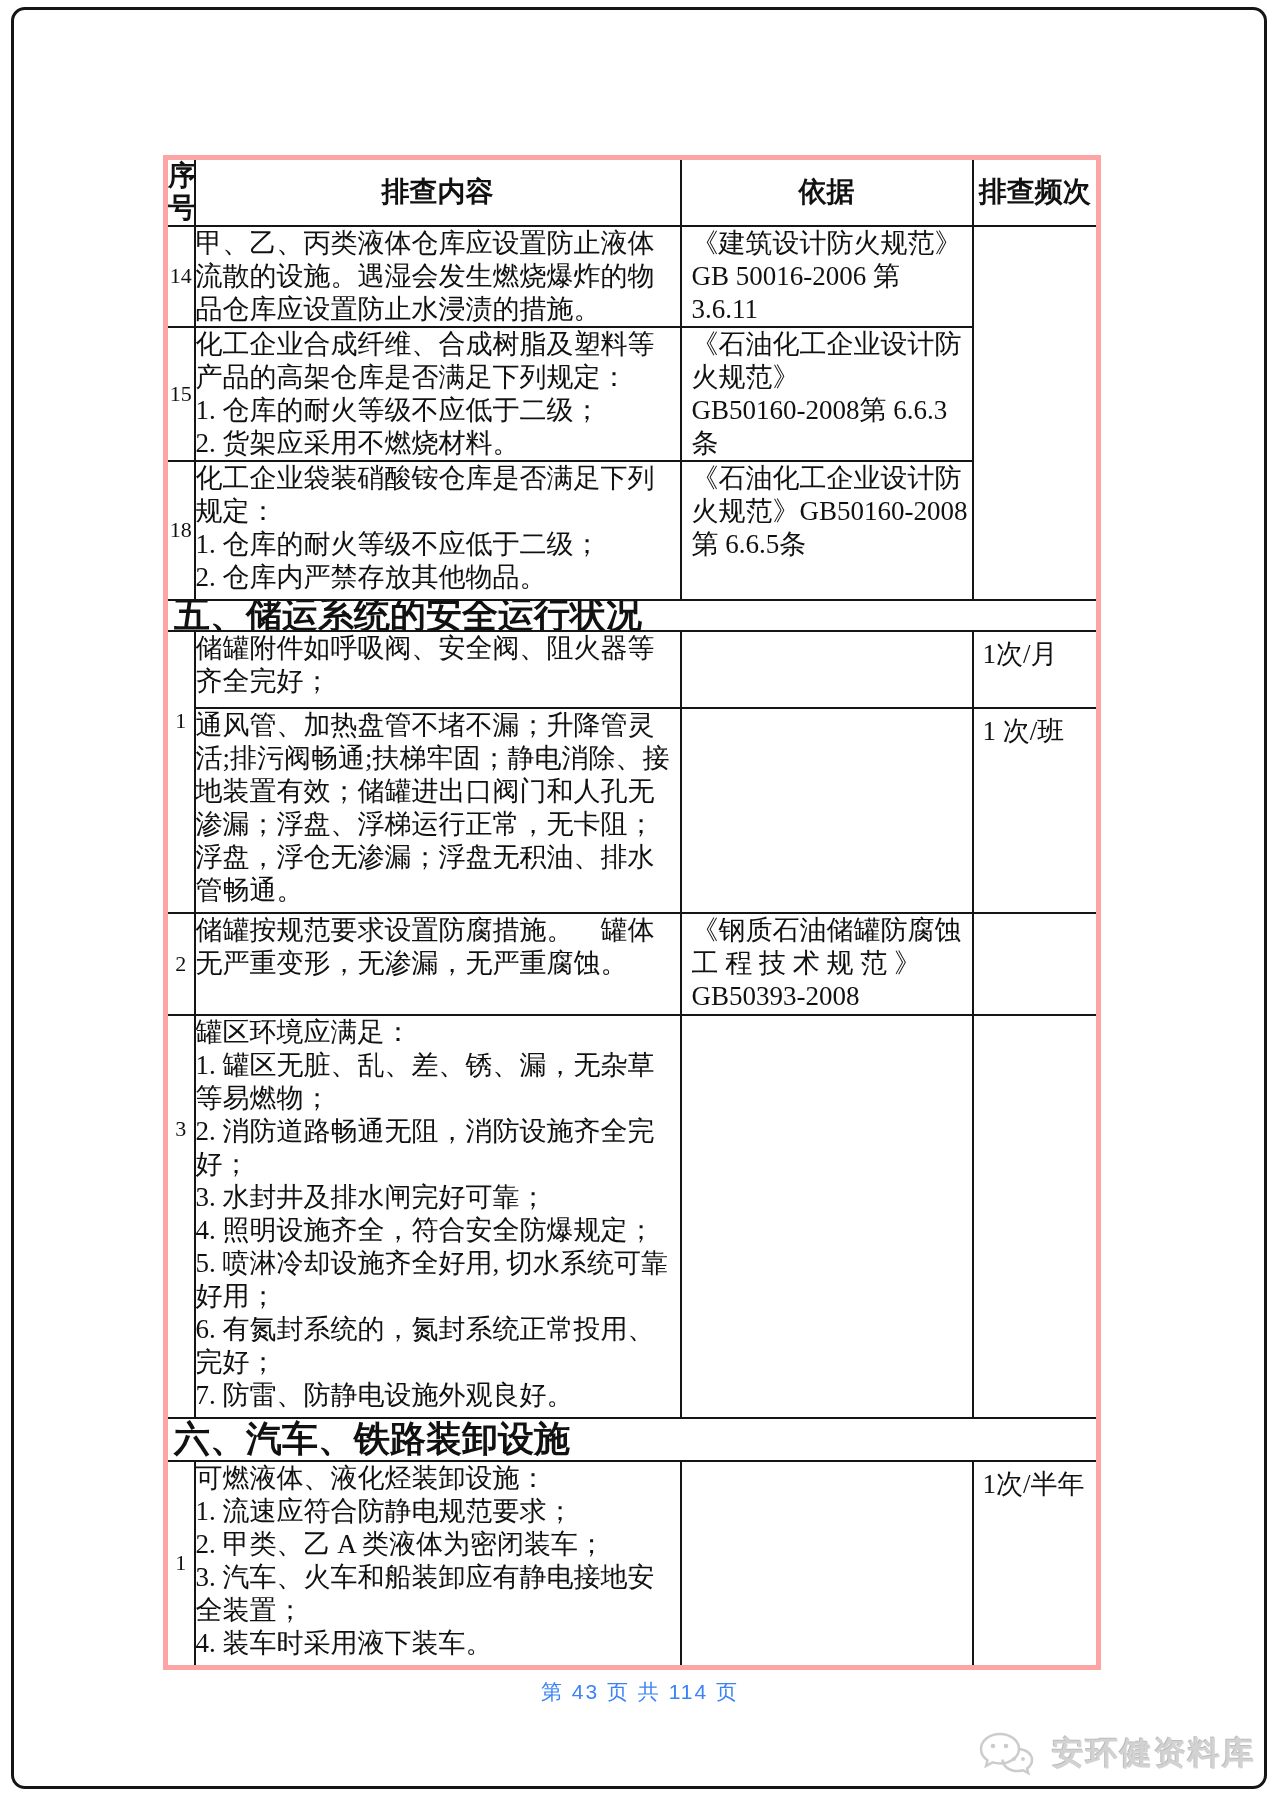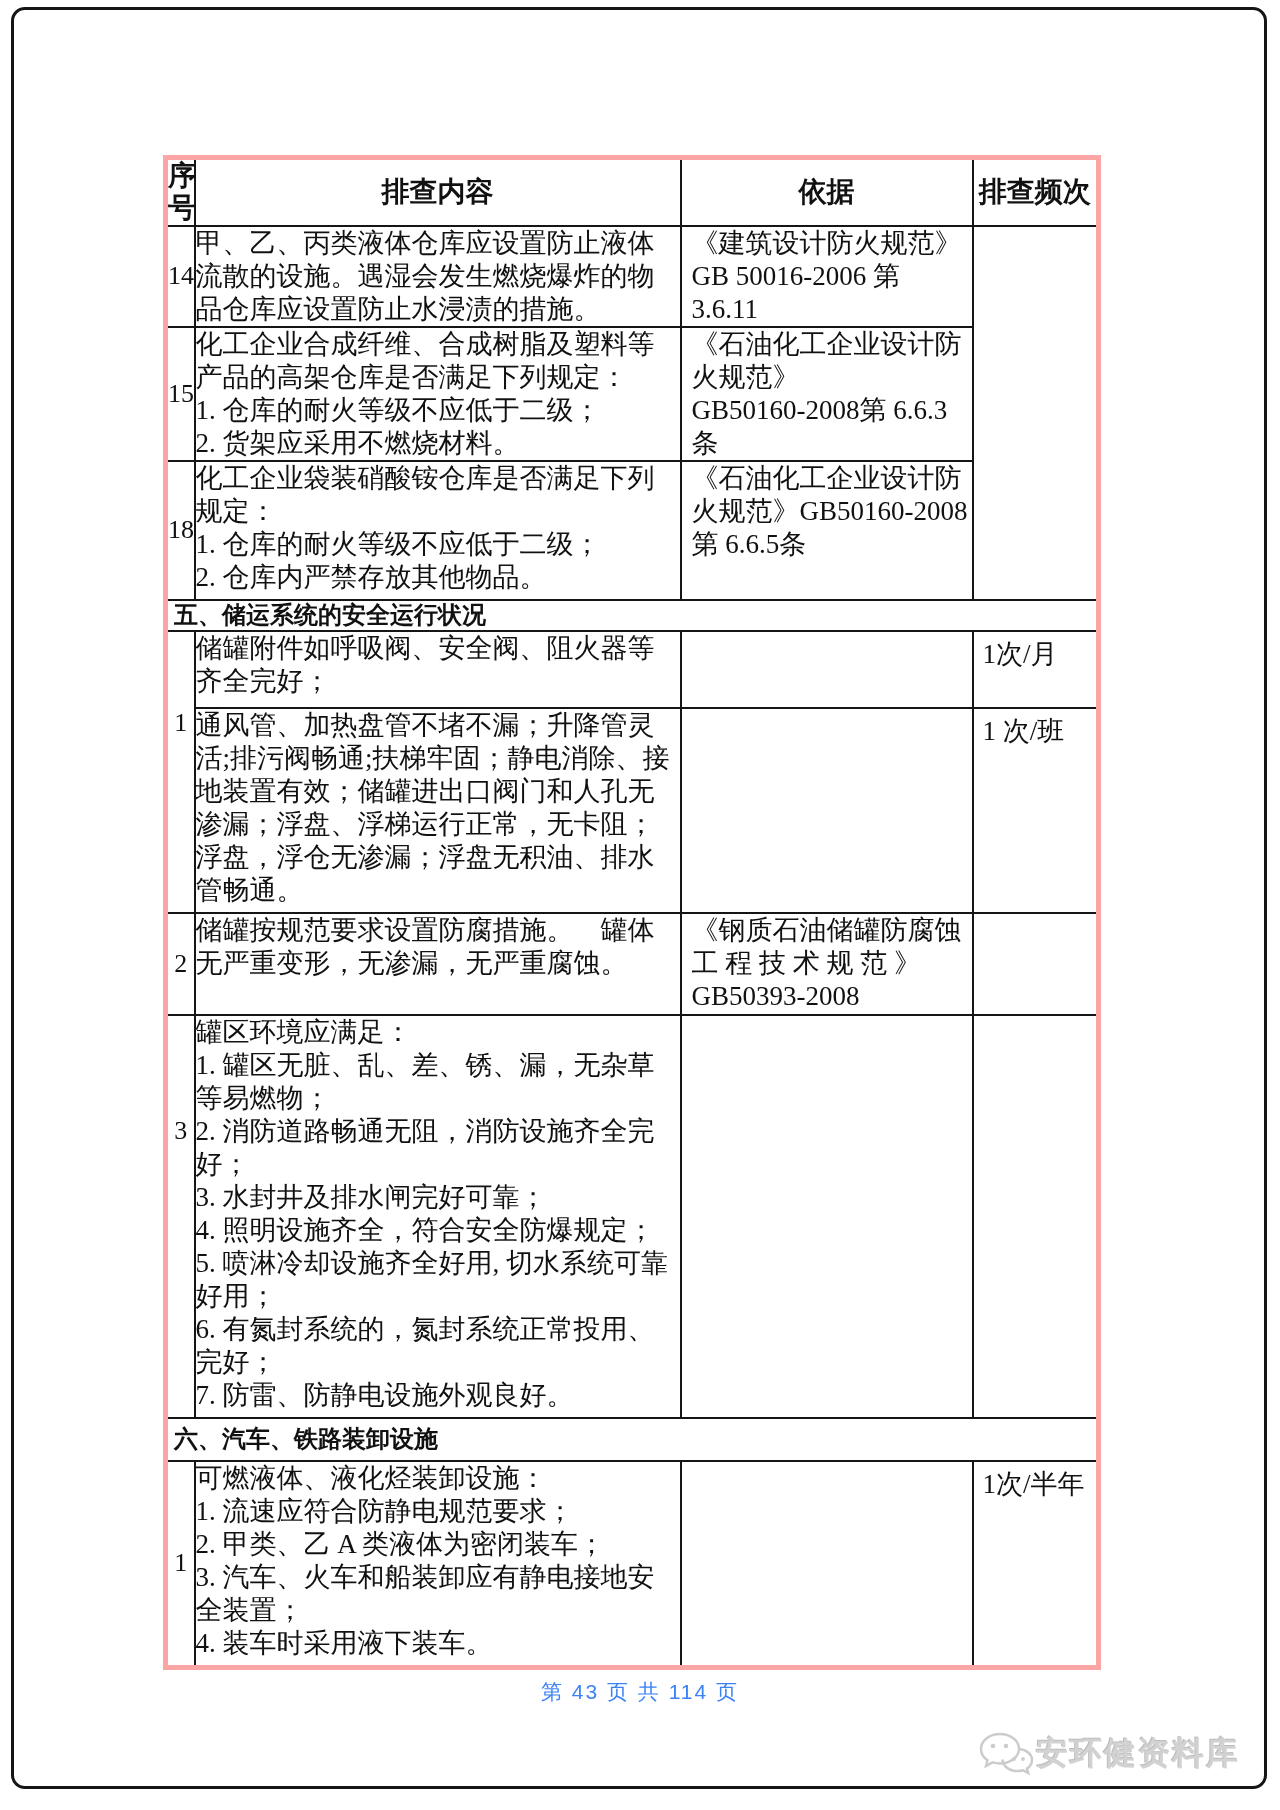--- a/index.html
+++ b/index.html
@@ -17,43 +17,43 @@
     border:5px solid #fca5a5;
   }
   table.checklist td, table.checklist th {
     border:2px solid #151515; padding:0; overflow:hidden;
   }
   th.hdr {
     font-weight:bold; font-size:28px; line-height:32px;
     text-align:center; vertical-align:middle; white-space:pre-line;
   }
   td.sn {
-    font-size:26px; text-align:center; vertical-align:middle;
+    font-size:22px; text-align:center; vertical-align:middle;
     font-family:"Liberation Serif","DejaVu Serif",serif;
   }
   td.sn.sn-top { vertical-align:top; padding-top:100px; }
   td.sn.sn-top-sm { vertical-align:top; padding-top:76px; }
   td.cell {
     font-size:27px; line-height:33px; vertical-align:top; text-align:left;
     white-space:pre-line; padding:2px 6px 2px 13px;
   }
   td.cell.basis { padding-left:10px; }
   td.cell.freq { padding-left:9px; padding-top:6px; }
   tr.section-row td {
-    font-weight:bold; font-size:24px; line-height:29px;
+    font-weight:bold; font-size:36px; line-height:29px;
     padding:0 0 0 6px; vertical-align:middle; white-space:nowrap;
   }
   .footer {
     position:absolute; left:0; top:1678px; width:1280px; text-align:center;
     font-family:"Liberation Sans","DejaVu Sans",sans-serif;
     font-size:21px; color:#3b82f6; letter-spacing:2px;
   }
   .brand {
     position:absolute; left:978px; top:1728px; height:52px;
-    display:flex; align-items:center; gap:2px;
+    display:flex; align-items:center; gap:18px;
   }
   .brand-text {
     font-family:"Liberation Sans","DejaVu Sans",sans-serif;
     font-size:32px; font-weight:bold; color:#d2d2d2; letter-spacing:2px;
     text-shadow:-1px -1px 0 #bdbdbd, 1px 1px 1px #ffffff;
     white-space:nowrap;
   }
   .brand svg { display:block; }
 </style>
 </head>

